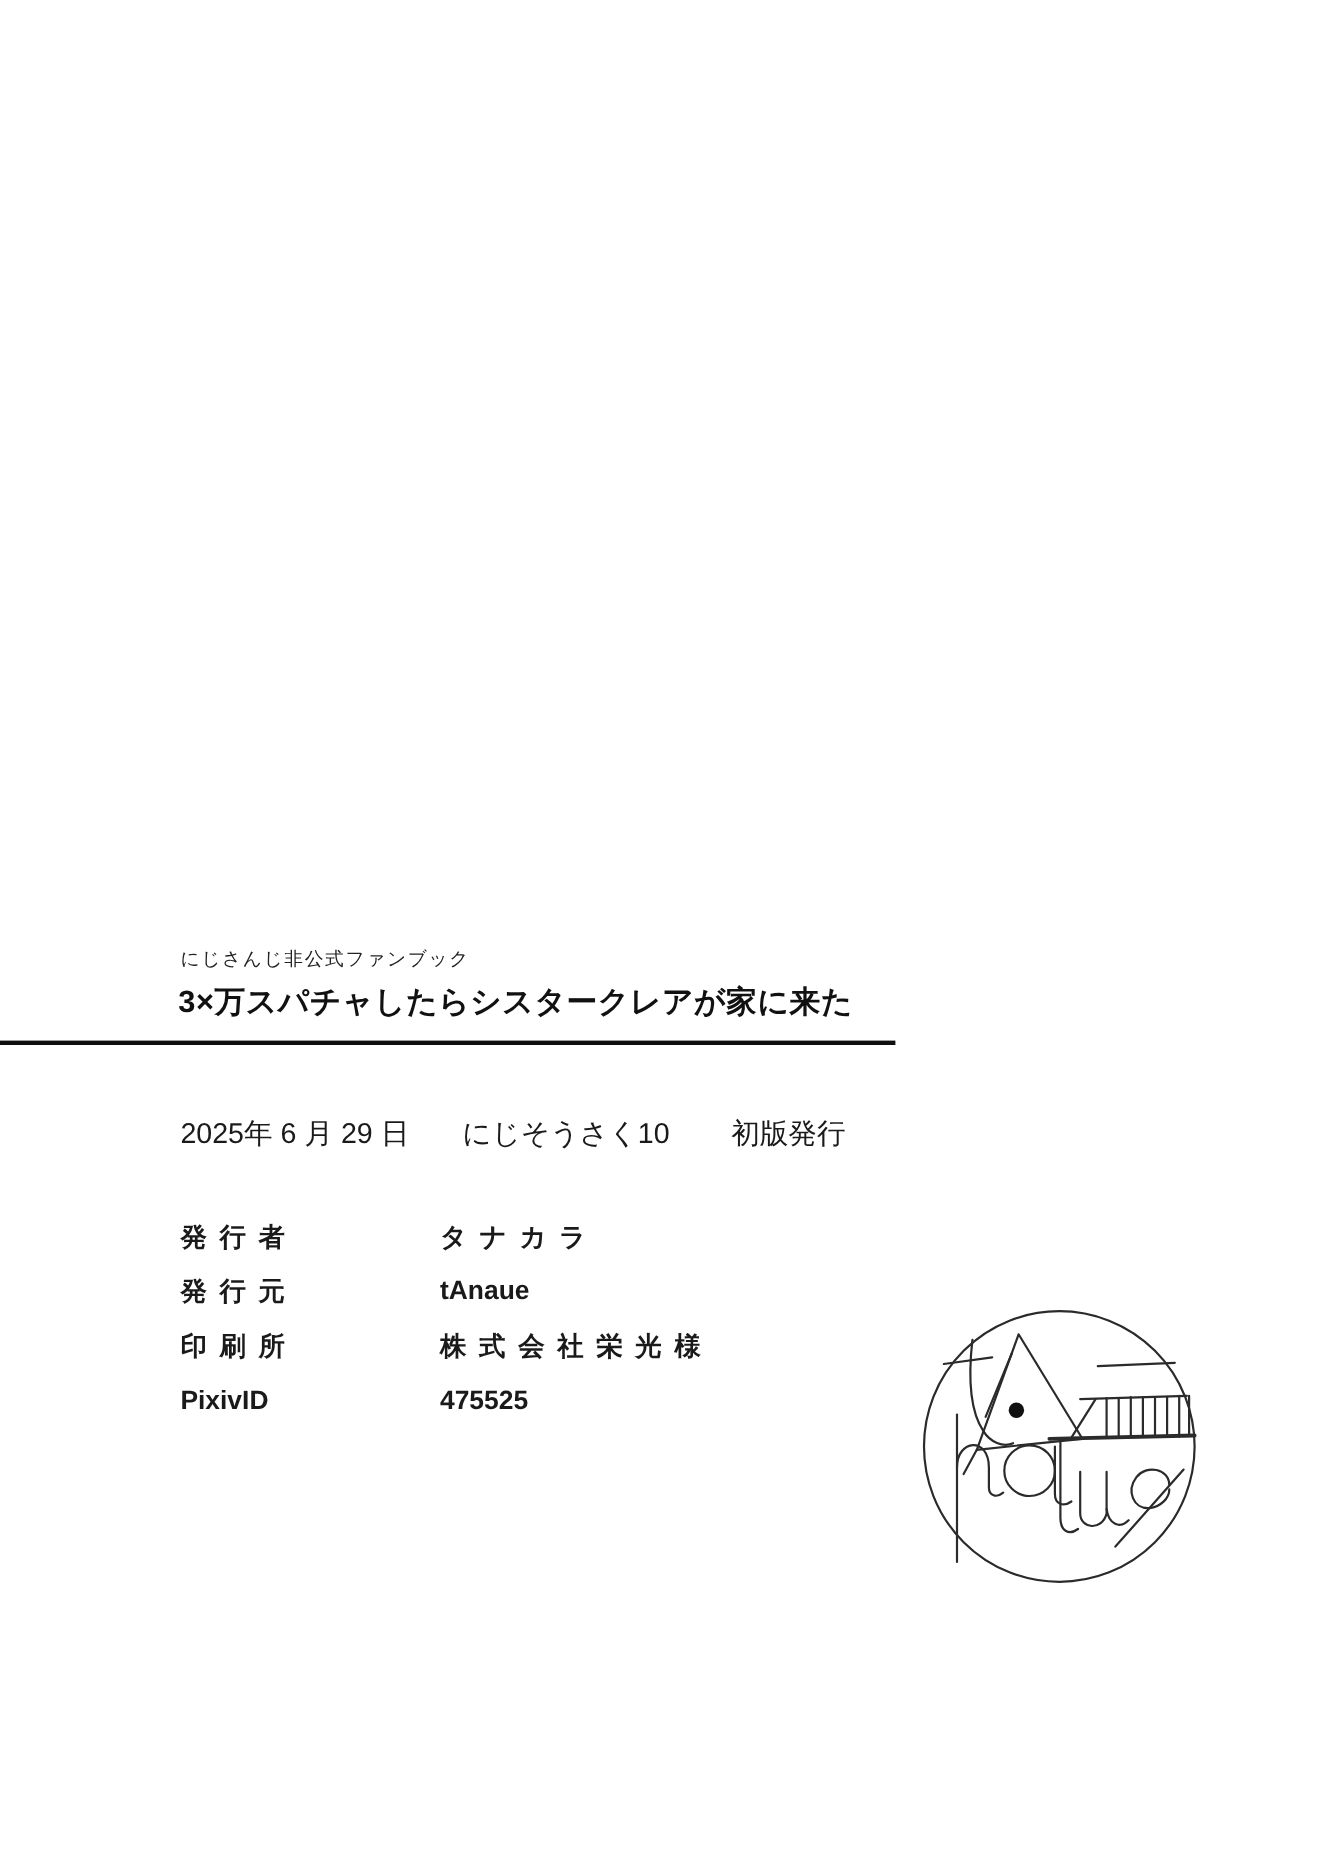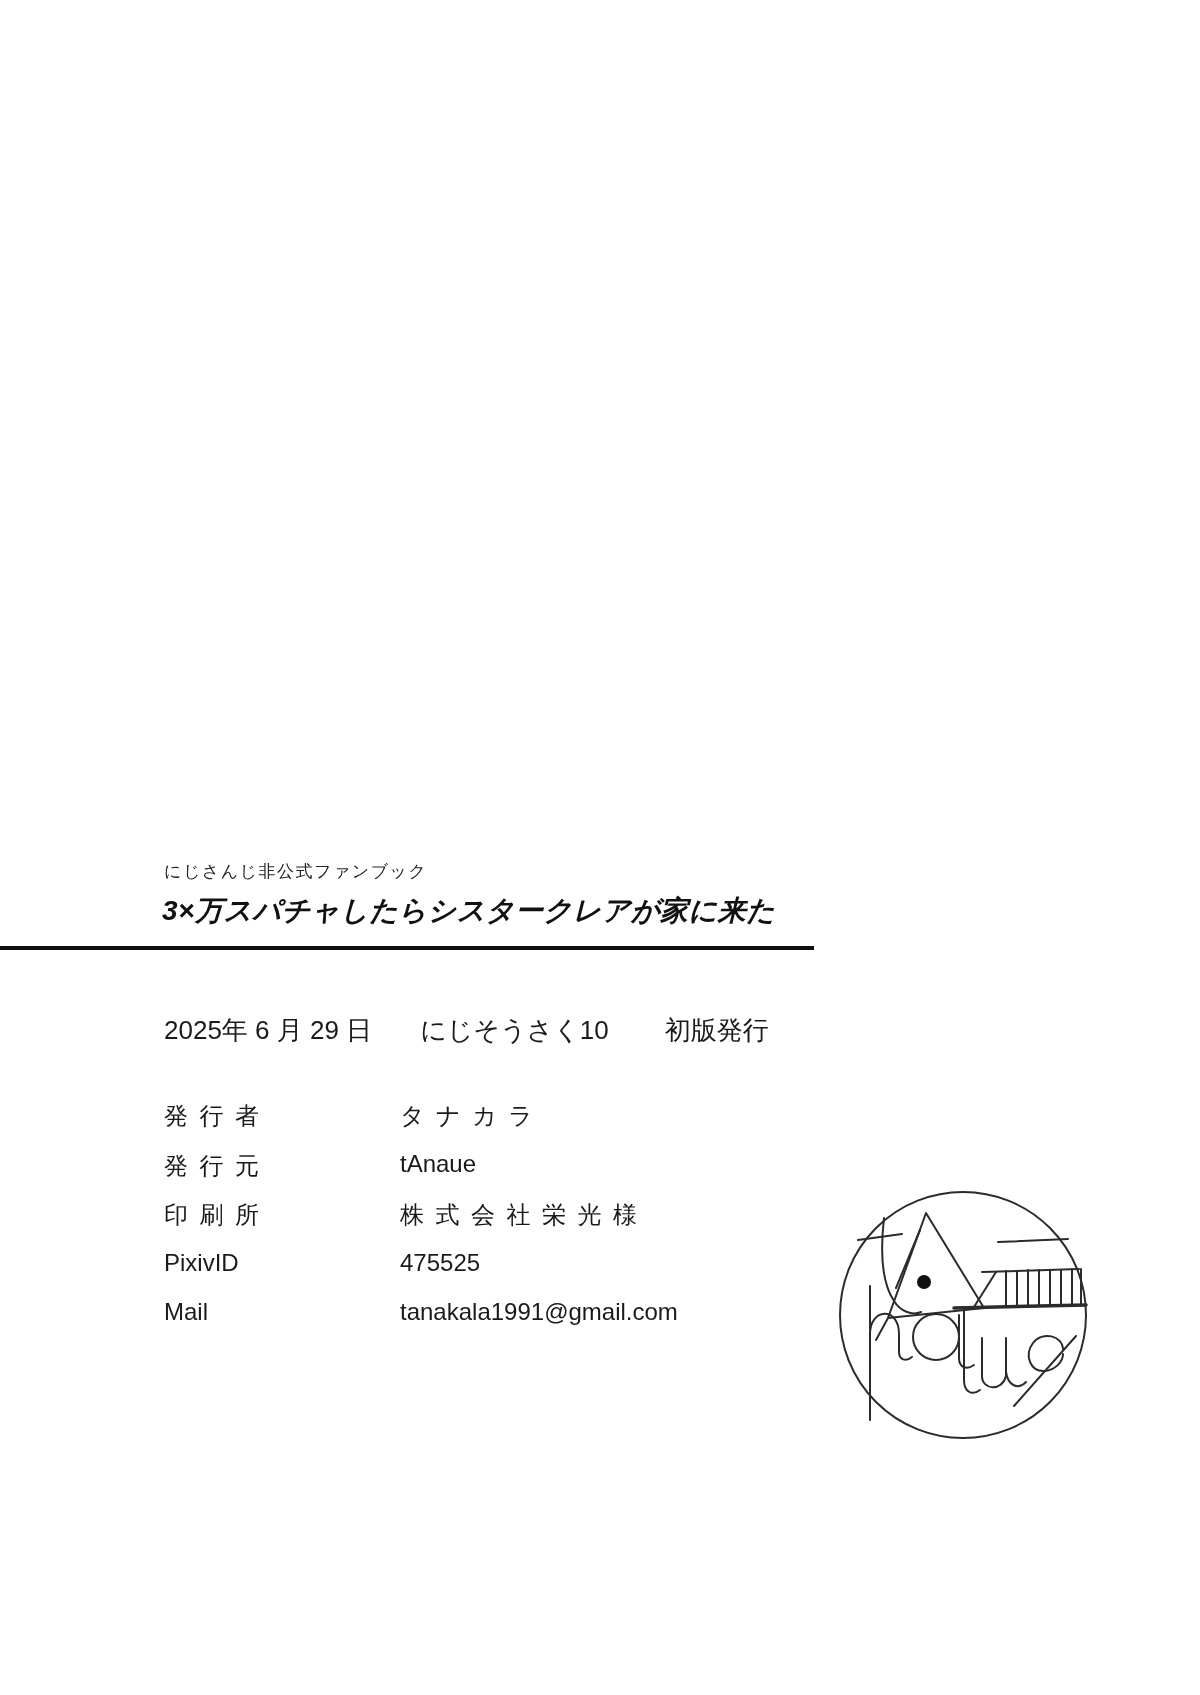--- a/index.html
+++ b/index.html
@@ -12,34 +12,33 @@
     overflow:hidden;
   }
   .series {
     position:absolute; left:164px; top:860px;
     font-size:17px; letter-spacing:1.5px; color:#222;
   }
   .title {
     position:absolute; left:162px; top:892px; margin:0;
     font-size:28px; font-weight:700; letter-spacing:0.5px; color:#111;
     white-space:nowrap;
-    font-style:italic;
   }
   .divider {
     position:absolute; left:0; top:946px;
     width:814px; height:4px; background:#0f0f0f;
   }
   .edition {
     position:absolute; left:164px; top:1013px;
     font-size:26px; display:flex; align-items:flex-start; white-space:nowrap;
   }
   .edition .date  { margin-right:48px; }
   .edition .event { margin-right:56px; }
   .rows { position:absolute; left:164px; top:1100px; width:640px; }
-  .row  { display:flex; height:49.6px; font-size:24px; white-space:nowrap; }
+  .row  { display:flex; align-items:center; height:49.6px; font-size:24px; white-space:nowrap;font-weight:bold; }
   .row .label { width:236px; flex:0 0 236px; }
   .jp-spaced { letter-spacing:0.48em; }
   .logo { position:absolute; left:836px; top:1188px; width:254px; height:254px; }
   .logo svg { display:block; width:100%; height:100%; }
   .pagenum {
     position:absolute; left:1066px; top:1590px;
     font-size:27px; color:#2a2a2a;
   }
 </style>
 </head>
@@ -68,24 +67,20 @@
       <span class="label jp-spaced">発行元</span>
       <span class="value">tAnaue</span>
     </div>
     <div class="row">
       <span class="label jp-spaced">印刷所</span>
       <span class="value jp-spaced">株式会社栄光様</span>
     </div>
     <div class="row">
       <span class="label">PixivID</span>
       <span class="value">475525</span>
-    </div>
-    <div class="row">
-      <span class="label">Mail</span>
-      <span class="value">tanakala1991@gmail.com</span>
     </div>
   </div>
 
   <div class="logo" role="img" aria-label="tAnaue">
     <svg viewBox="0 0 254 254" xmlns="http://www.w3.org/2000/svg" fill="none" stroke="#2b2b2b" stroke-width="2" stroke-linecap="round" stroke-linejoin="round">
 
       <circle cx="127" cy="127" r="123"></circle>
 
       <path d="M22,52 L66,46"></path>
       <path d="M48,30 C44,65 46,95 58,113 C64,123 76,128 85,124"></path>

